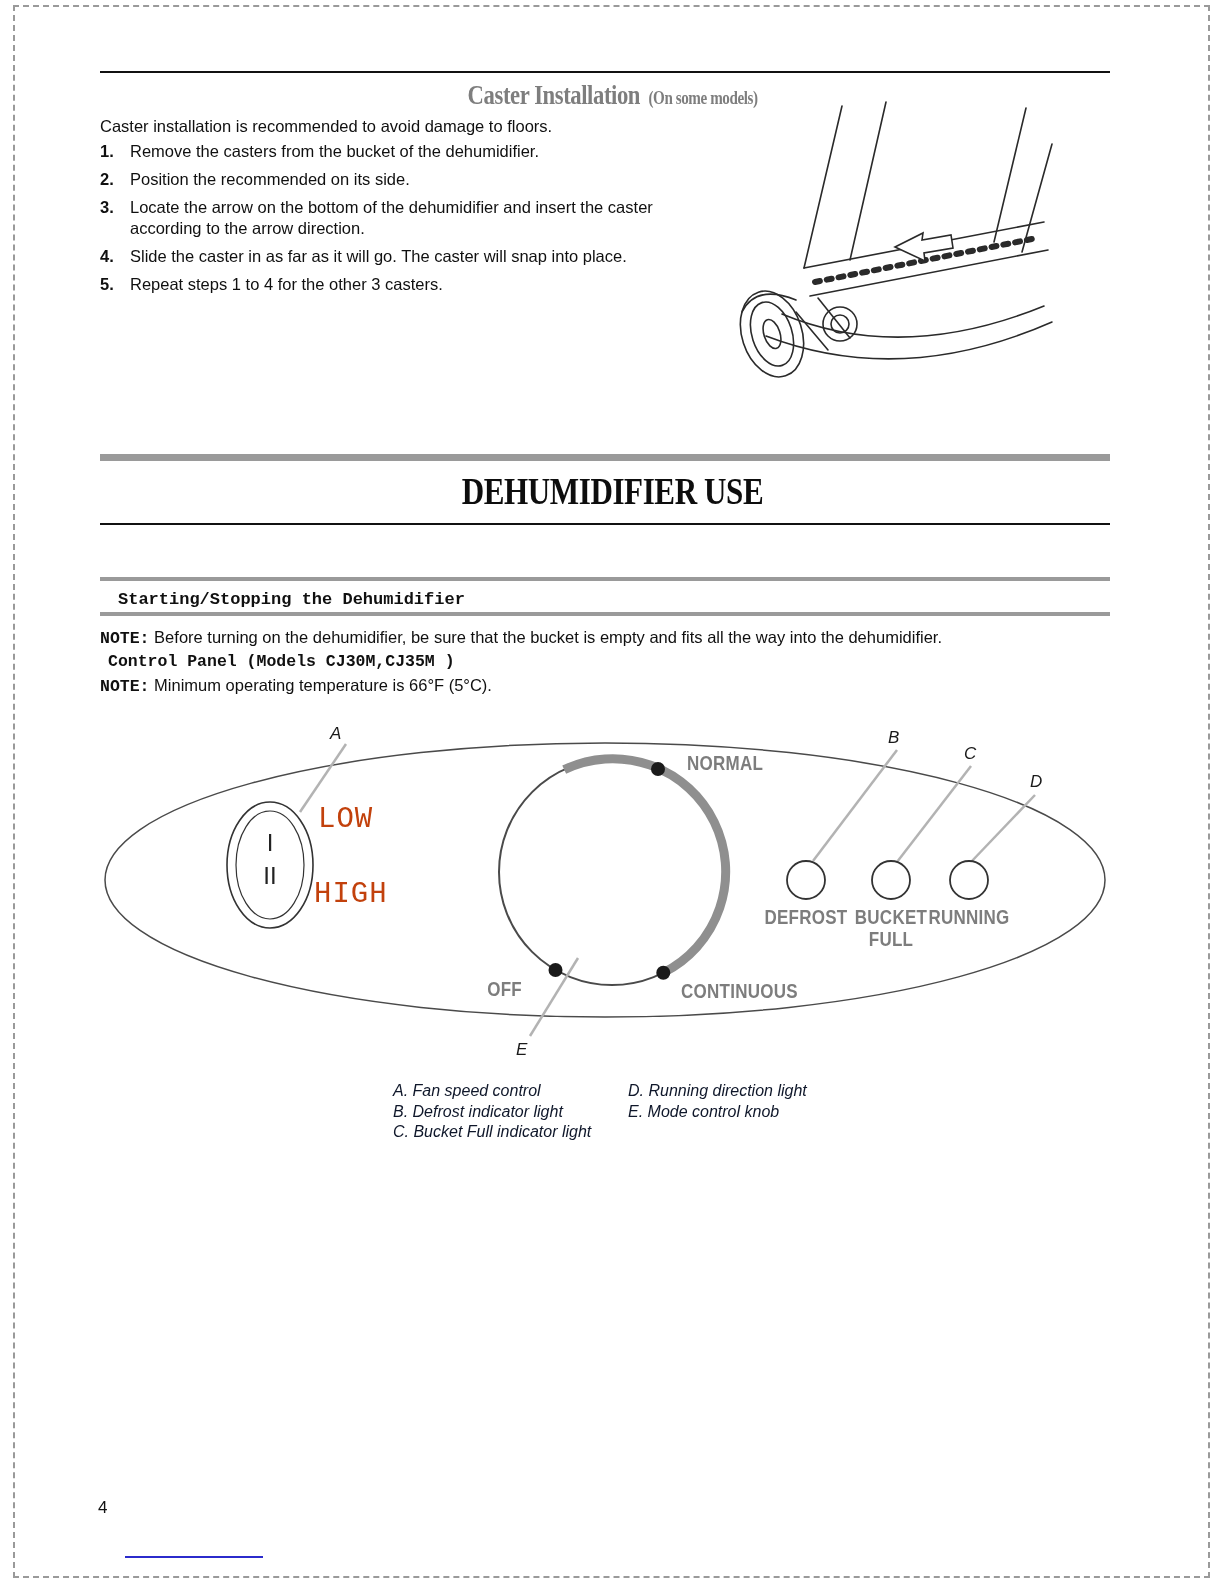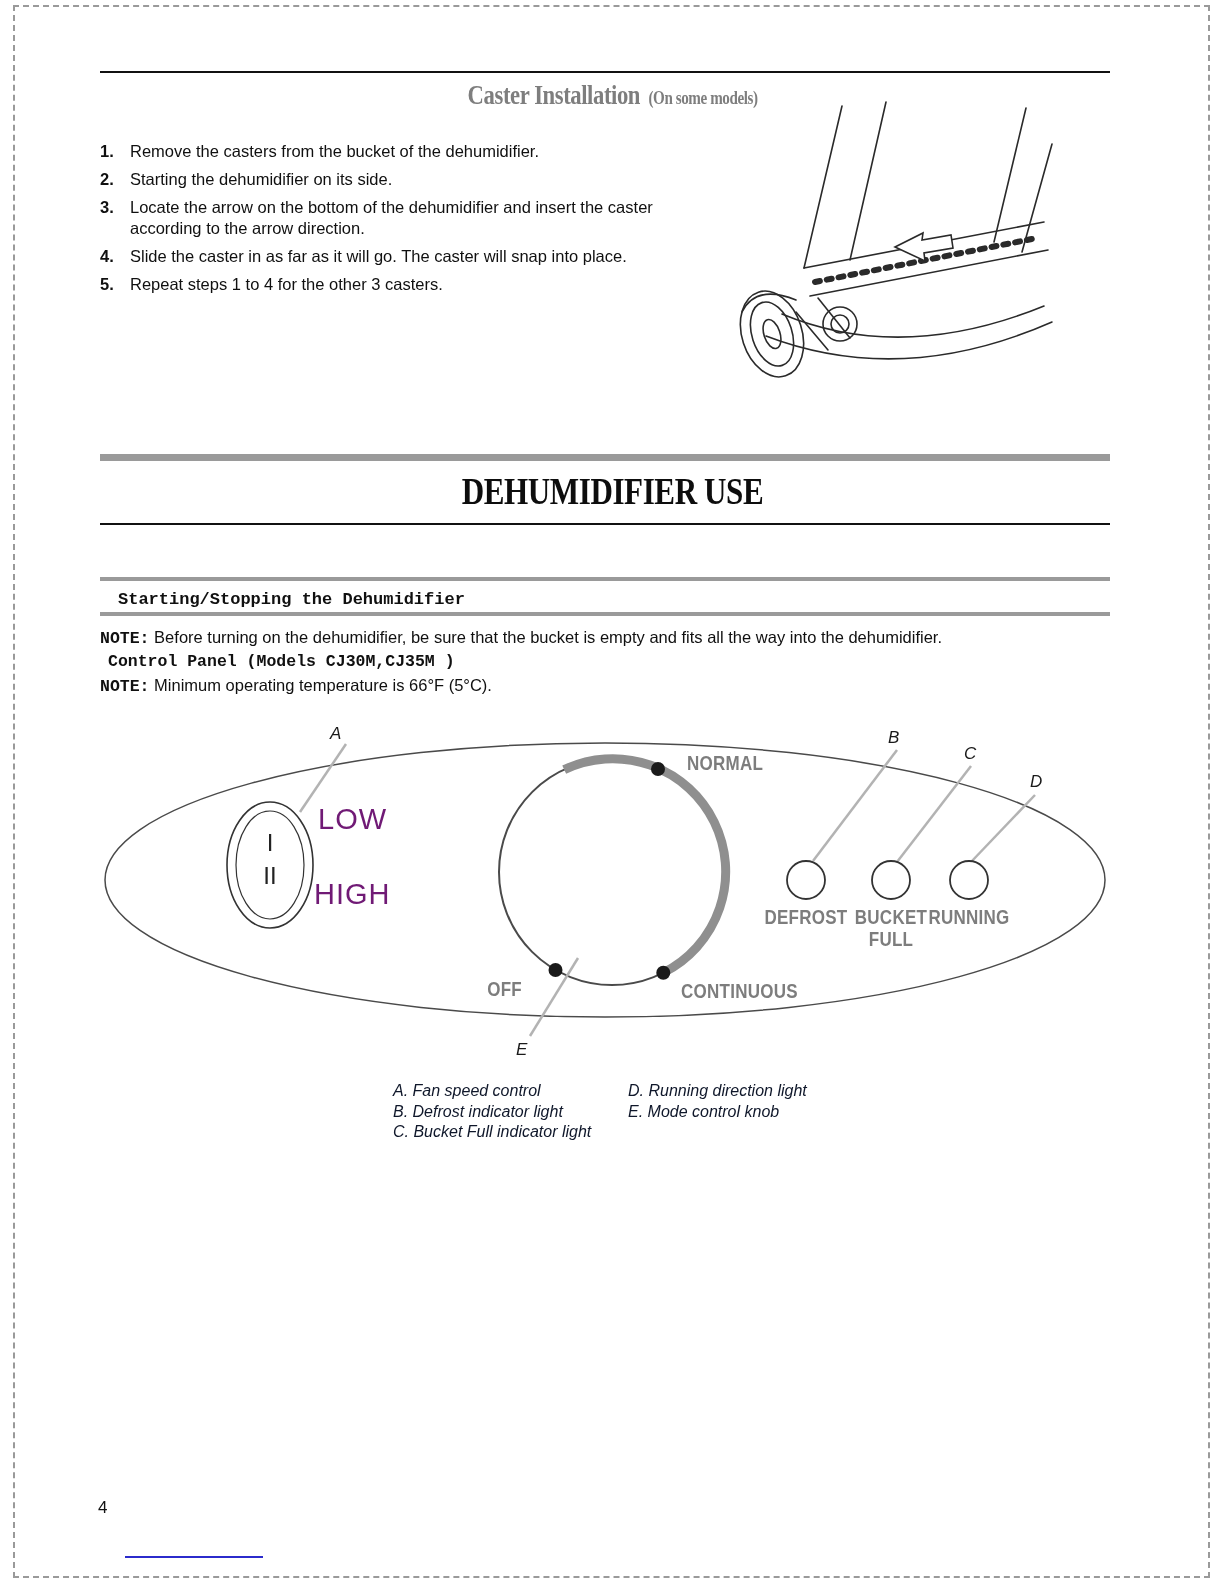--- a/index.html
+++ b/index.html
@@ -19,21 +19,21 @@
   .steps{position:absolute;left:100px;top:141px;width:618px;}
   .step{display:flex;margin-bottom:7px;}
   .step-num{width:30px;font-weight:700;flex:none;font-size:16.5px;line-height:21px;}
   .step-text{flex:1;font-size:16.5px;line-height:21px;}
   .callout{position:absolute;font:italic 17px "Liberation Sans",sans-serif;color:#1a1a1a;}
   .plabel{position:absolute;font-family:"Liberation Sans",sans-serif;font-weight:700;color:#7d7d7d;
           font-size:20px;letter-spacing:0.3px;transform:scaleX(0.85);}
   .plabel.tleft{transform-origin:left center;}
   .plabel.tright{transform-origin:right center;text-align:right;}
   .plabel.tcenter{transform-origin:center;text-align:center;}
-  .switch-label{position:absolute;font-family:Liberation Sans, sans-serif;font-size:29px;color:#701a75;letter-spacing:1px;}
+  .switch-label{position:absolute;font-family:Liberation Mono, monospace;font-size:29px;color:#c2410c;letter-spacing:1px;}
   .switch-glyphs{position:absolute;left:240px;top:826px;width:60px;text-align:center;
           font-family:"Liberation Sans",sans-serif;font-size:24px;color:#222;line-height:33px;}
   .legend{position:absolute;font:italic 16px "Liberation Sans",sans-serif;color:#0f172a;line-height:20.5px;}
   .pagenum{position:absolute;left:98px;top:1498px;font-size:17px;color:#111;}
   .bluestub{position:absolute;left:125px;top:1556px;width:138px;height:2px;background:#2b2bcc;}
 </style>
 </head>
 <body>
 
 <div id="page">
@@ -42,29 +42,30 @@
 
   <div class="rule" style="left:100px;top:71px;width:1010px"></div>
 
   <div class="center-row" style="top:80px">
     <span class="condensed">
       <span class="h-serif gray" style="font-size:27px">Caster Installation</span>
       <span class="h-serif gray" style="font-size:18px">(On some models)</span>
     </span>
   </div>
 
+  <div class="abs body-text" style="left:100px;top:116px;width:640px">Caster installation is recommended to avoid damage to floors.</div>
 
   <div class="steps">
     <div class="step">
       <span class="step-num">1.</span>
       <span class="step-text">Remove the casters from the bucket of the dehumidifier.</span>
     </div>
     <div class="step">
       <span class="step-num">2.</span>
-      <span class="step-text">Starting the dehumidifier on its side.</span>
+      <span class="step-text">Position the recommended on its side.</span>
     </div>
     <div class="step">
       <span class="step-num">3.</span>
       <span class="step-text">Locate the arrow on the bottom of the dehumidifier and insert the caster according to the arrow direction.</span>
     </div>
     <div class="step">
       <span class="step-num">4.</span>
       <span class="step-text">Slide the caster in as far as it will go. The caster will snap into place.</span>
     </div>
     <div class="step">

